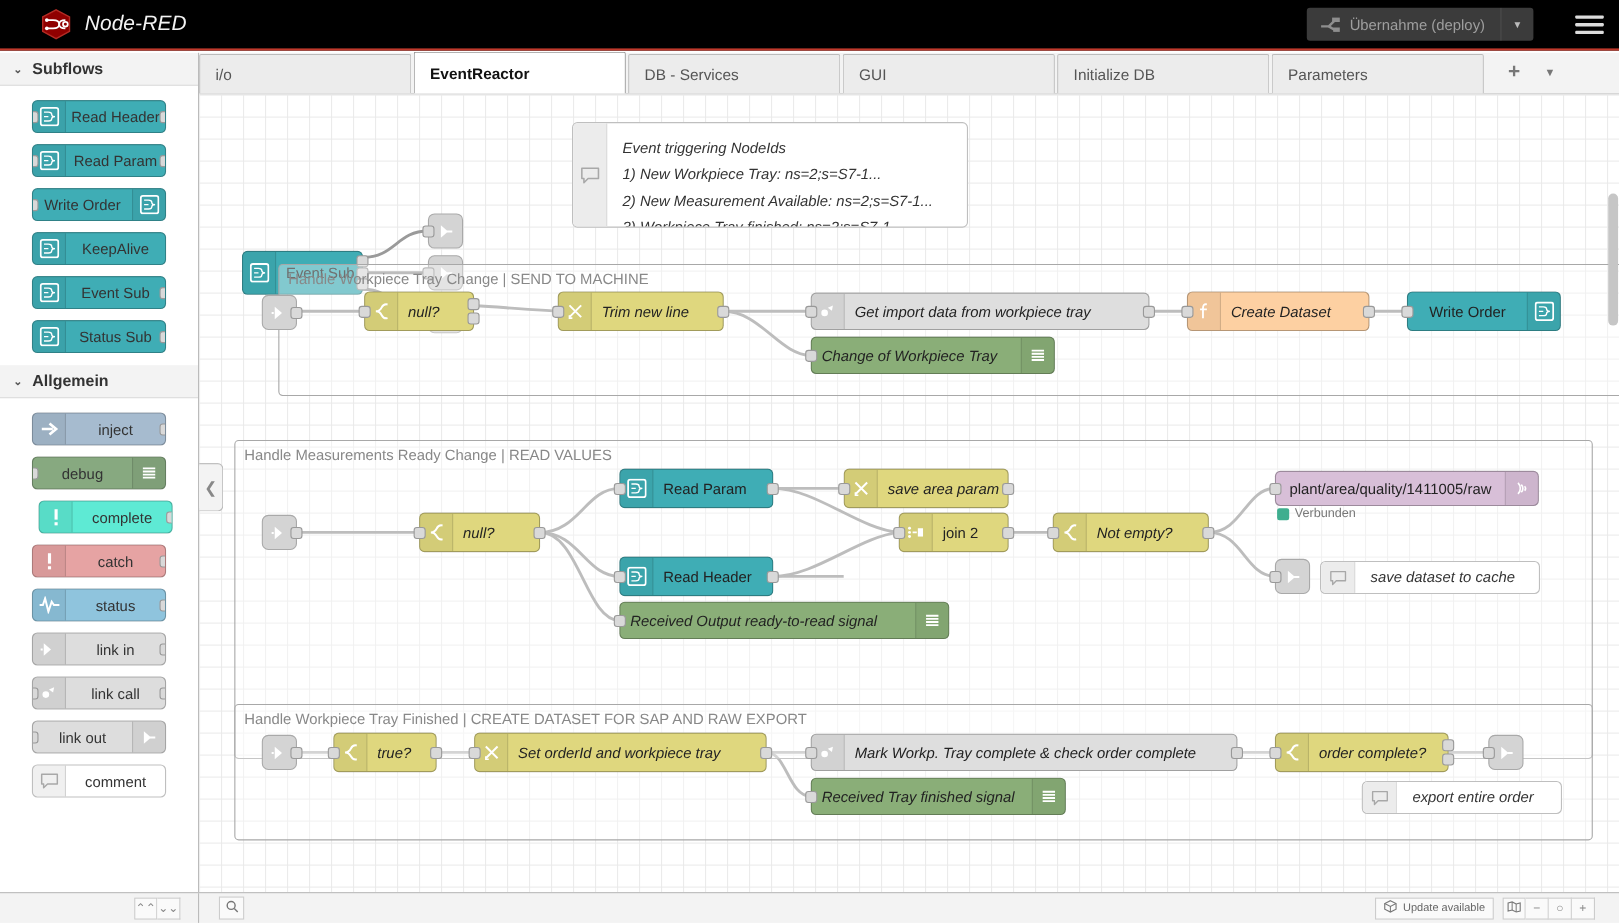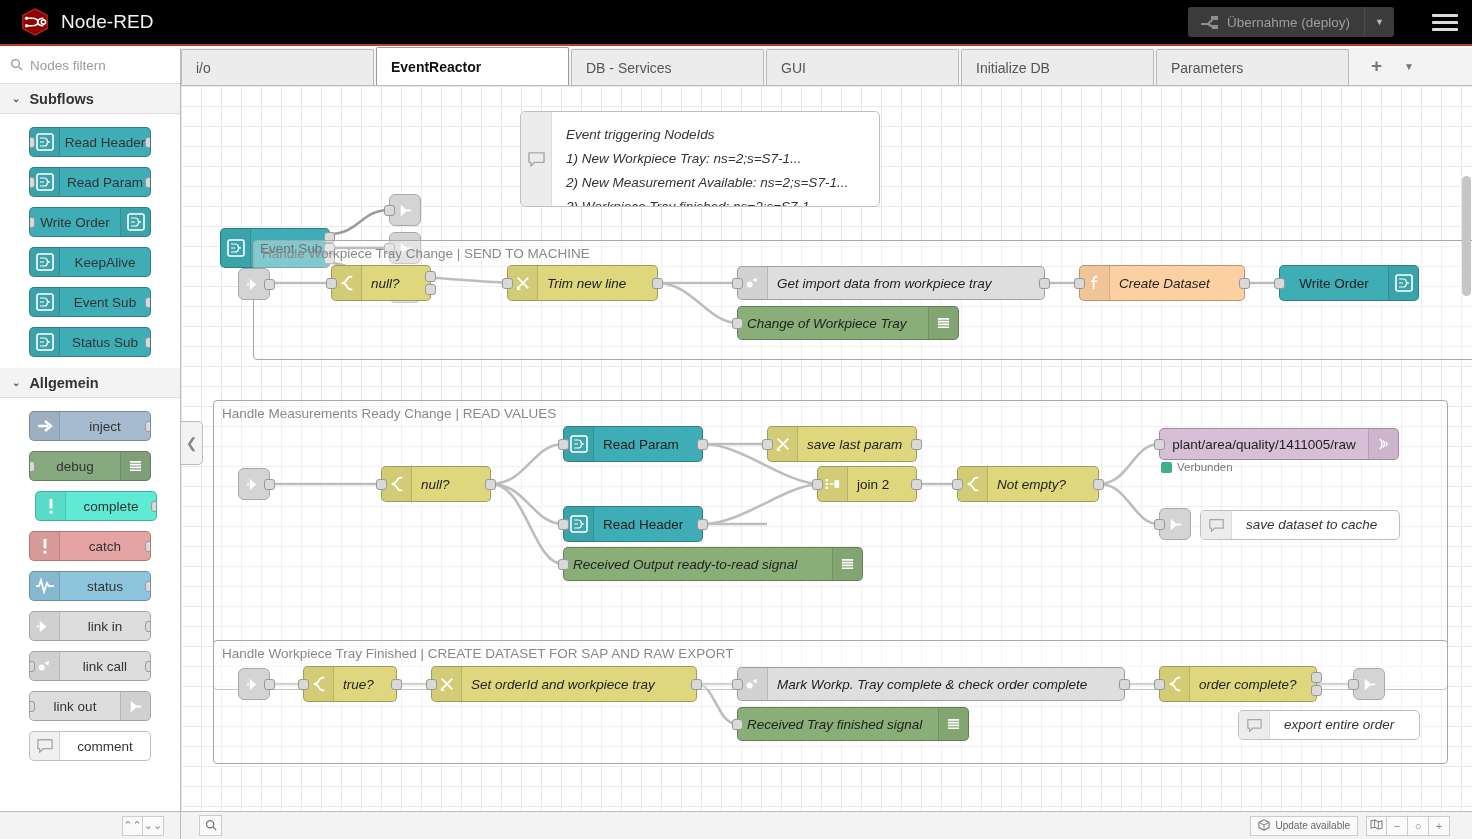--- a/index.html
+++ b/index.html
@@ -10,21 +10,21 @@
     background: #fff;
     -webkit-font-smoothing: antialiased;
   }
 
   
   #header {
     position: absolute; top: 0; left: 0; width: 1472px; height: 46px;
     background: #000; border-bottom: 2px solid #c0392b;
     display: flex; align-items: center;
   }
-  #brand { display: flex; align-items: center; gap: 11px; padding-left: 20px; }
+  #brand { display: flex; align-items: center; gap: 11px; padding-left: 36px; font-style: italic; }
   .nr-logo { width: 30px; height: 30px; }
   #brand-title { color: #f3f3f3; font-size: 19px; letter-spacing: .1px; }
   #header-right { margin-left: auto; display: flex; align-items: center; gap: 0px; padding-right: 14px; }
 
   #deploy-group {
     display: flex; align-items: stretch; height: 30px;
     background: #3b3b3b; border-radius: 3px; overflow: hidden; margin-right: 38px;
   }
   #deploy-button {
     display: flex; align-items: center; gap: 9px;
@@ -244,29 +244,20 @@
     </div>
     <div id="hamburger">
       <span></span>
         <span></span>
         <span></span>
     </div>
   </div>
 </div>
 
 <div id="palette">
-  <div id="palette-search">
-    <span class="sicon">
-      <svg width="13" height="13" viewBox="0 0 14 14">
-          <circle cx="6" cy="6" r="4.2" fill="none" stroke="#999" stroke-width="1.4"></circle>
-          <path d="M9.3 9.3 L13 13" stroke="#999" stroke-width="1.4"></path>
-        </svg>
-    </span>
-    <input id="palette-search-input" type="text" placeholder="Nodes filtern" style="">
-  </div>
   <div id="palette-categories">
       <div class="cat-header">
         <span class="cat-chev">⌄</span>
         <span>Subflows</span>
       </div>
       <div class="cat-body">
         <div class="pnode-row">
           <div class="pnode" style="background: rgb(63, 173, 181);">
             <span class="picon left">
               <svg width="18" height="18" viewBox="0 0 18 18">
@@ -701,21 +692,21 @@
   </div>
   <div class="node c-yellow ital" style="left:586px; top:340px; width:150px; height:36px;">
     <span class="port in"></span>
     <div class="body">
       <span class="ico left">
         <svg width="16" height="16" viewBox="0 0 18 18">
             <path d="M3 3 L15 15 M15 3 L3 15" stroke="#fff" stroke-width="2"></path>
             <path d="M3 13 l0 3 l3 0" stroke="#fff" stroke-width="1.6" fill="none"></path>
           </svg>
       </span>
-      <span class="lbl">save last param</span>
+      <span class="lbl">save area param</span>
     </div>
     <span class="port out"></span>
   </div>
   <div class="node c-yellow" style="left:636px; top:380px; width:100px; height:36px;">
     <span class="port in"></span>
     <div class="body">
       <span class="ico left">
         <svg width="17" height="14" viewBox="0 0 18 14">
             <circle cx="3" cy="3" r="1.4" fill="#fff"></circle>
             <circle cx="3" cy="7" r="1.4" fill="#fff"></circle>

